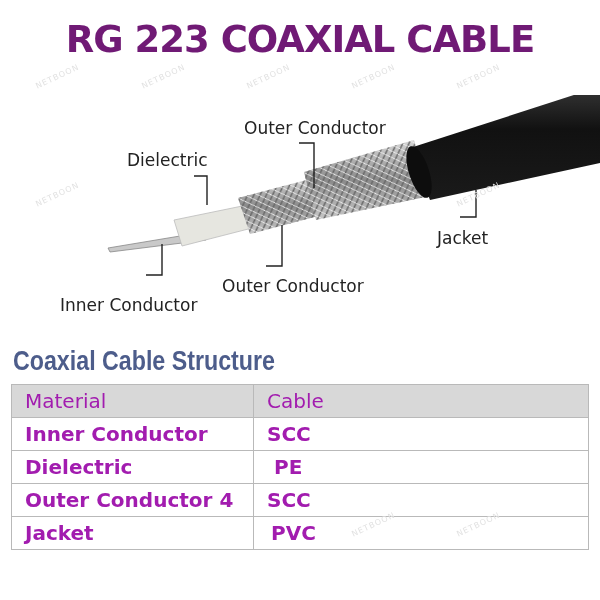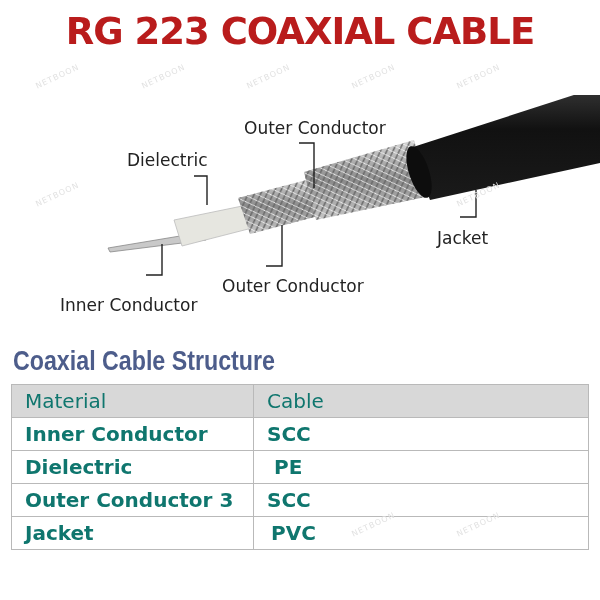--- a/index.html
+++ b/index.html
@@ -1,22 +1,22 @@
 <!DOCTYPE html>
 <html><head>
 <meta charset="utf-8">
 <style>
   html,body{margin:0;padding:0;}
   body{width:600px;height:600px;background:#ffffff;position:relative;overflow:hidden;font-family:"Liberation Sans",sans-serif;}
-  .title{position:absolute;left:0;top:10px;width:600px;text-align:center;font-family:"DejaVu Sans",sans-serif;font-weight:bold;font-size:37px;letter-spacing:-1px;color:#b91c1c;}
+  .title{position:absolute;left:0;top:18px;width:600px;text-align:center;font-family:"DejaVu Sans",sans-serif;font-weight:bold;font-size:37px;letter-spacing:-1px;color:#701a75;}
   .diagram{position:absolute;left:14px;top:95px;width:600px;height:230px;}
   .lbl{position:absolute;font-family:"DejaVu Sans",sans-serif;font-size:17px;color:#222;white-space:nowrap;}
   .subtitle{position:absolute;left:13px;top:346px;font-family:"Liberation Sans",sans-serif;font-weight:bold;font-size:27px;color:#4d5d8b;transform:scaleX(0.86);transform-origin:left;}
   table{position:absolute;left:11px;top:384px;width:578px;border-collapse:collapse;}
-  td,th{border:1.5px solid #b9b9b9;height:32px;padding:0 0 0 13px;text-align:left;font-family:"DejaVu Sans",sans-serif;font-size:20px;color:#0f766e;}
+  td,th{border:1.5px solid #b9b9b9;height:32px;padding:0 0 0 13px;text-align:left;font-family:"DejaVu Sans",sans-serif;font-size:20px;color:#a21caf;}
   th{background:#d8d8d8;font-weight:normal;}
   td{font-weight:bold;}
   .c1{width:228px;}
   .wm{position:absolute;font-size:8px;color:#e2e2e2;transform:rotate(-25deg);letter-spacing:1px;font-family:"DejaVu Sans",sans-serif;}
 </style>
 </head>
 <body>
 
 <div class="title">RG 223 COAXIAL CABLE</div>
 
@@ -77,21 +77,21 @@
   </tr>
   <tr>
     <td class="c1">Inner Conductor</td>
     <td>SCC</td>
   </tr>
   <tr>
     <td class="c1">Dielectric</td>
     <td style="padding-left:20px">PE</td>
   </tr>
   <tr>
-    <td class="c1">Outer Conductor 3</td>
+    <td class="c1">Outer Conductor 4</td>
     <td>SCC</td>
   </tr>
   <tr>
     <td class="c1">Jacket</td>
     <td style="padding-left:17px">PVC</td>
   </tr>
 </tbody>
   </table>
 
 <div class="wm" style="left:34px;top:72px">NETBOON</div>

